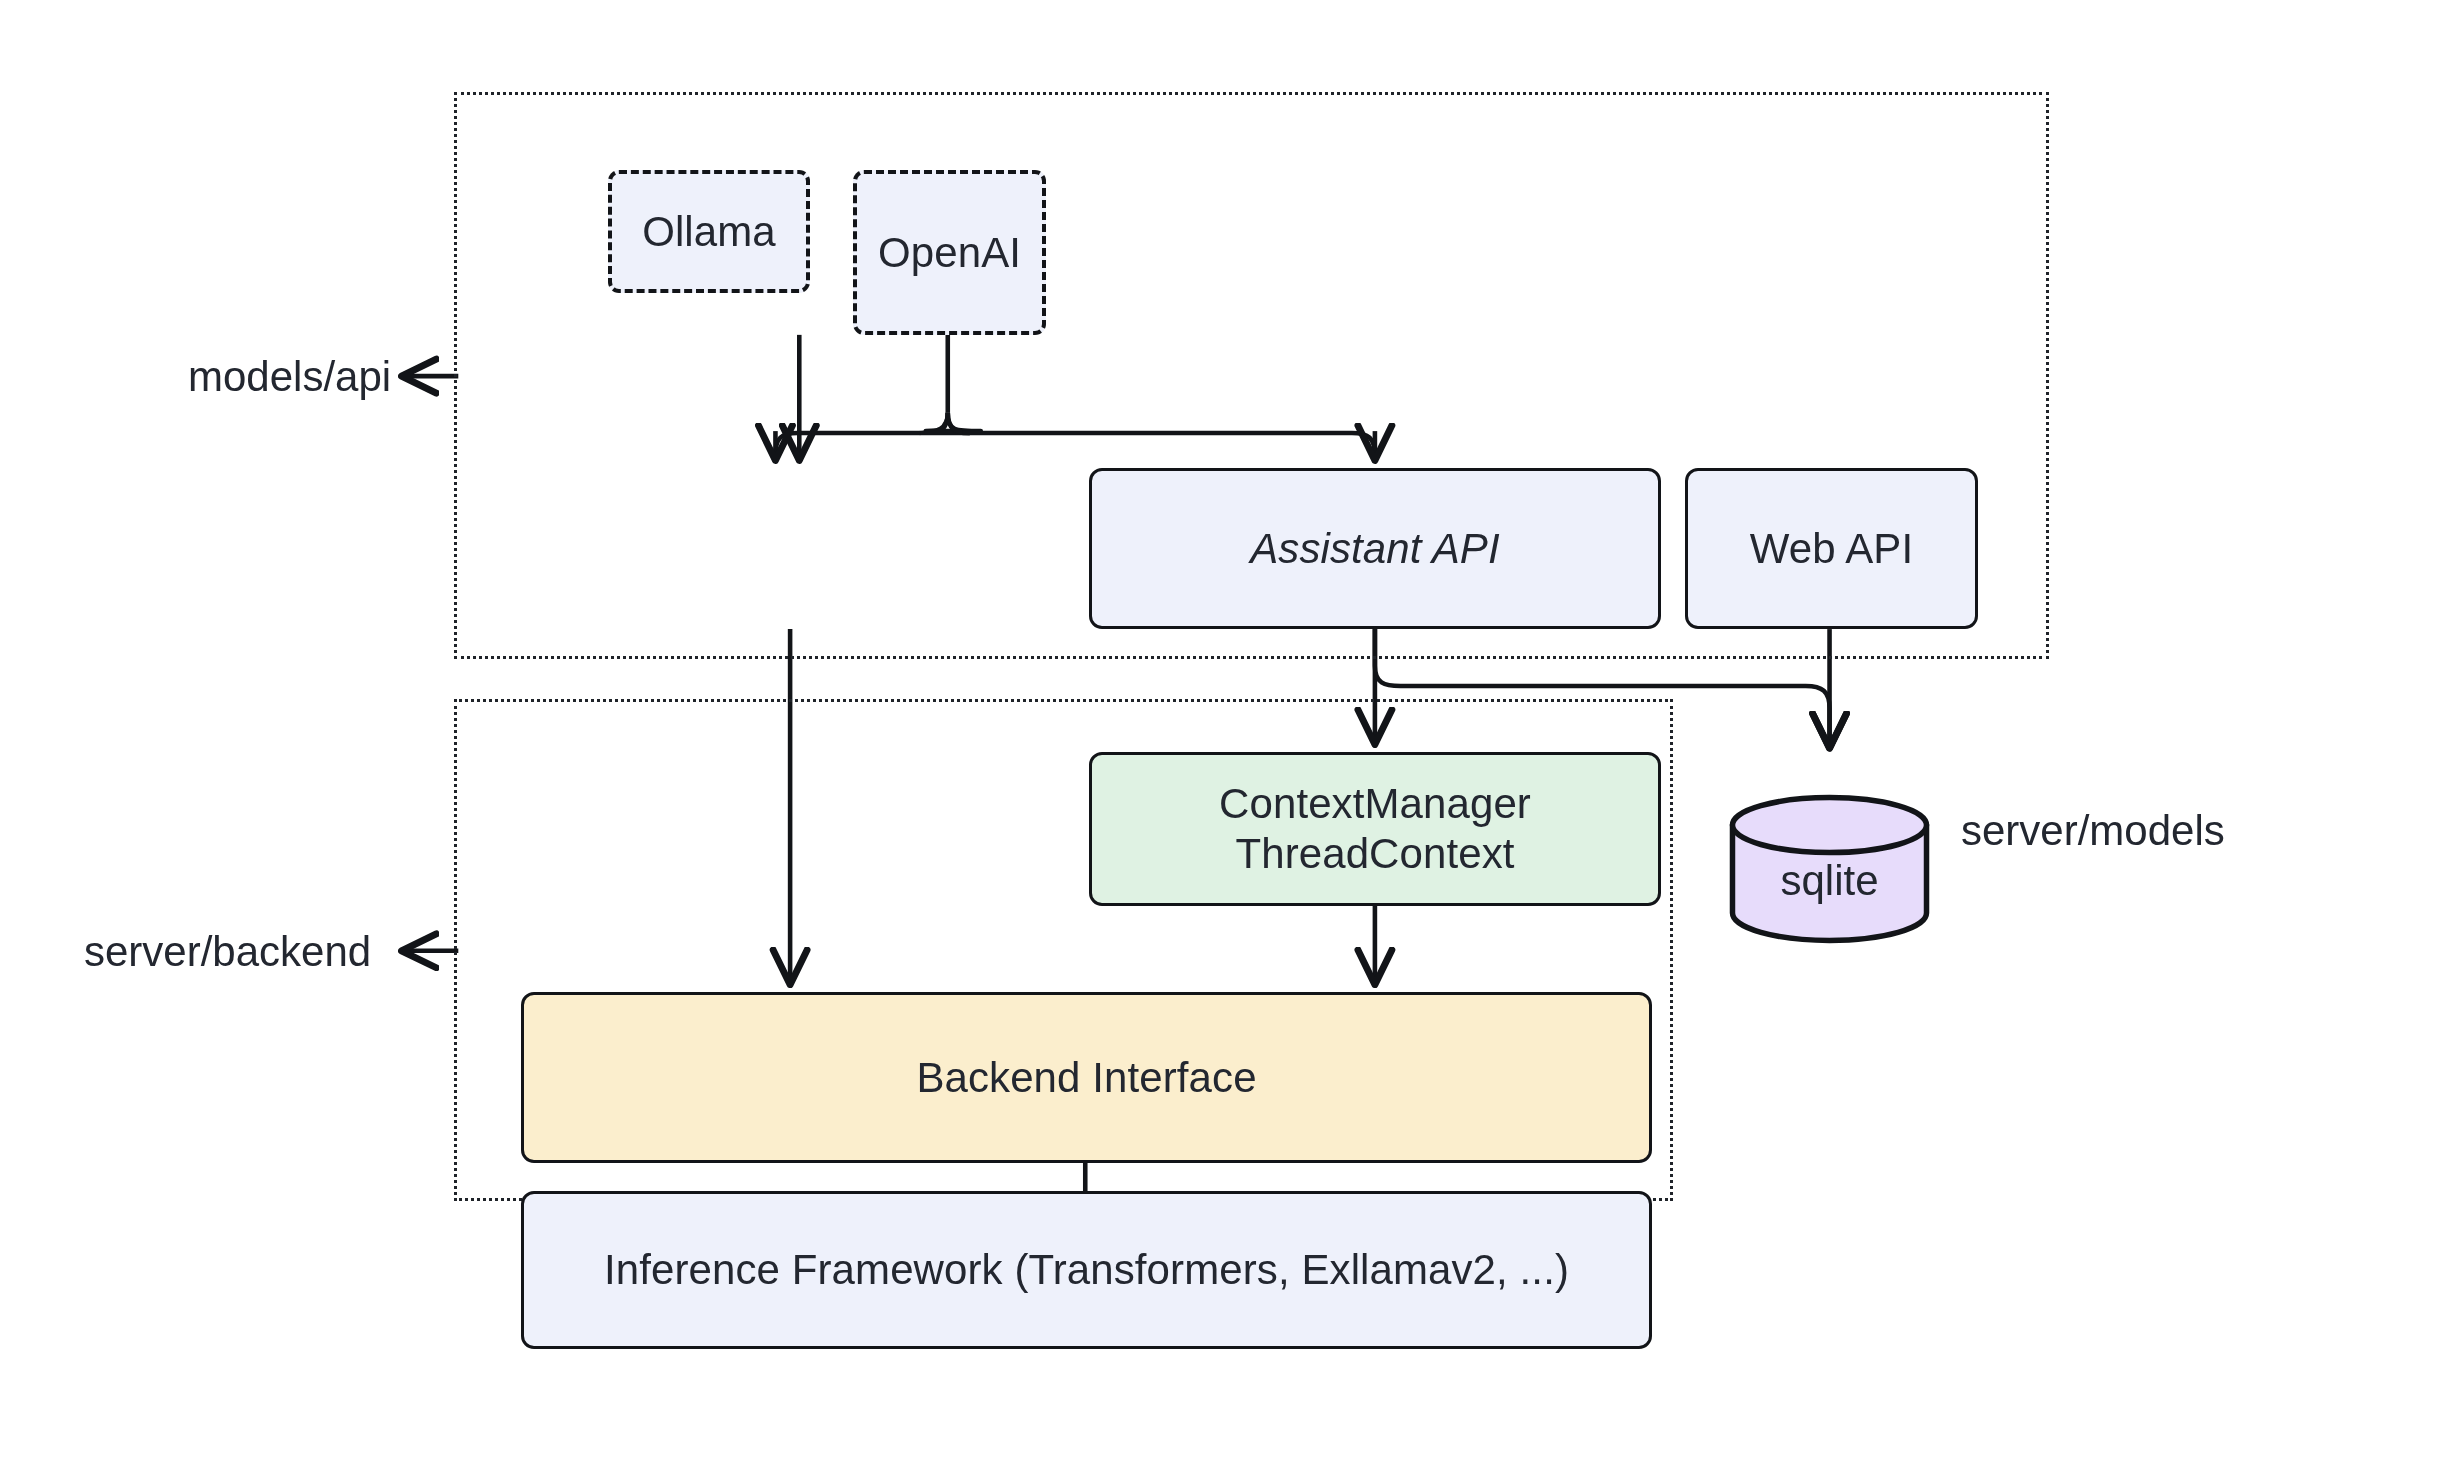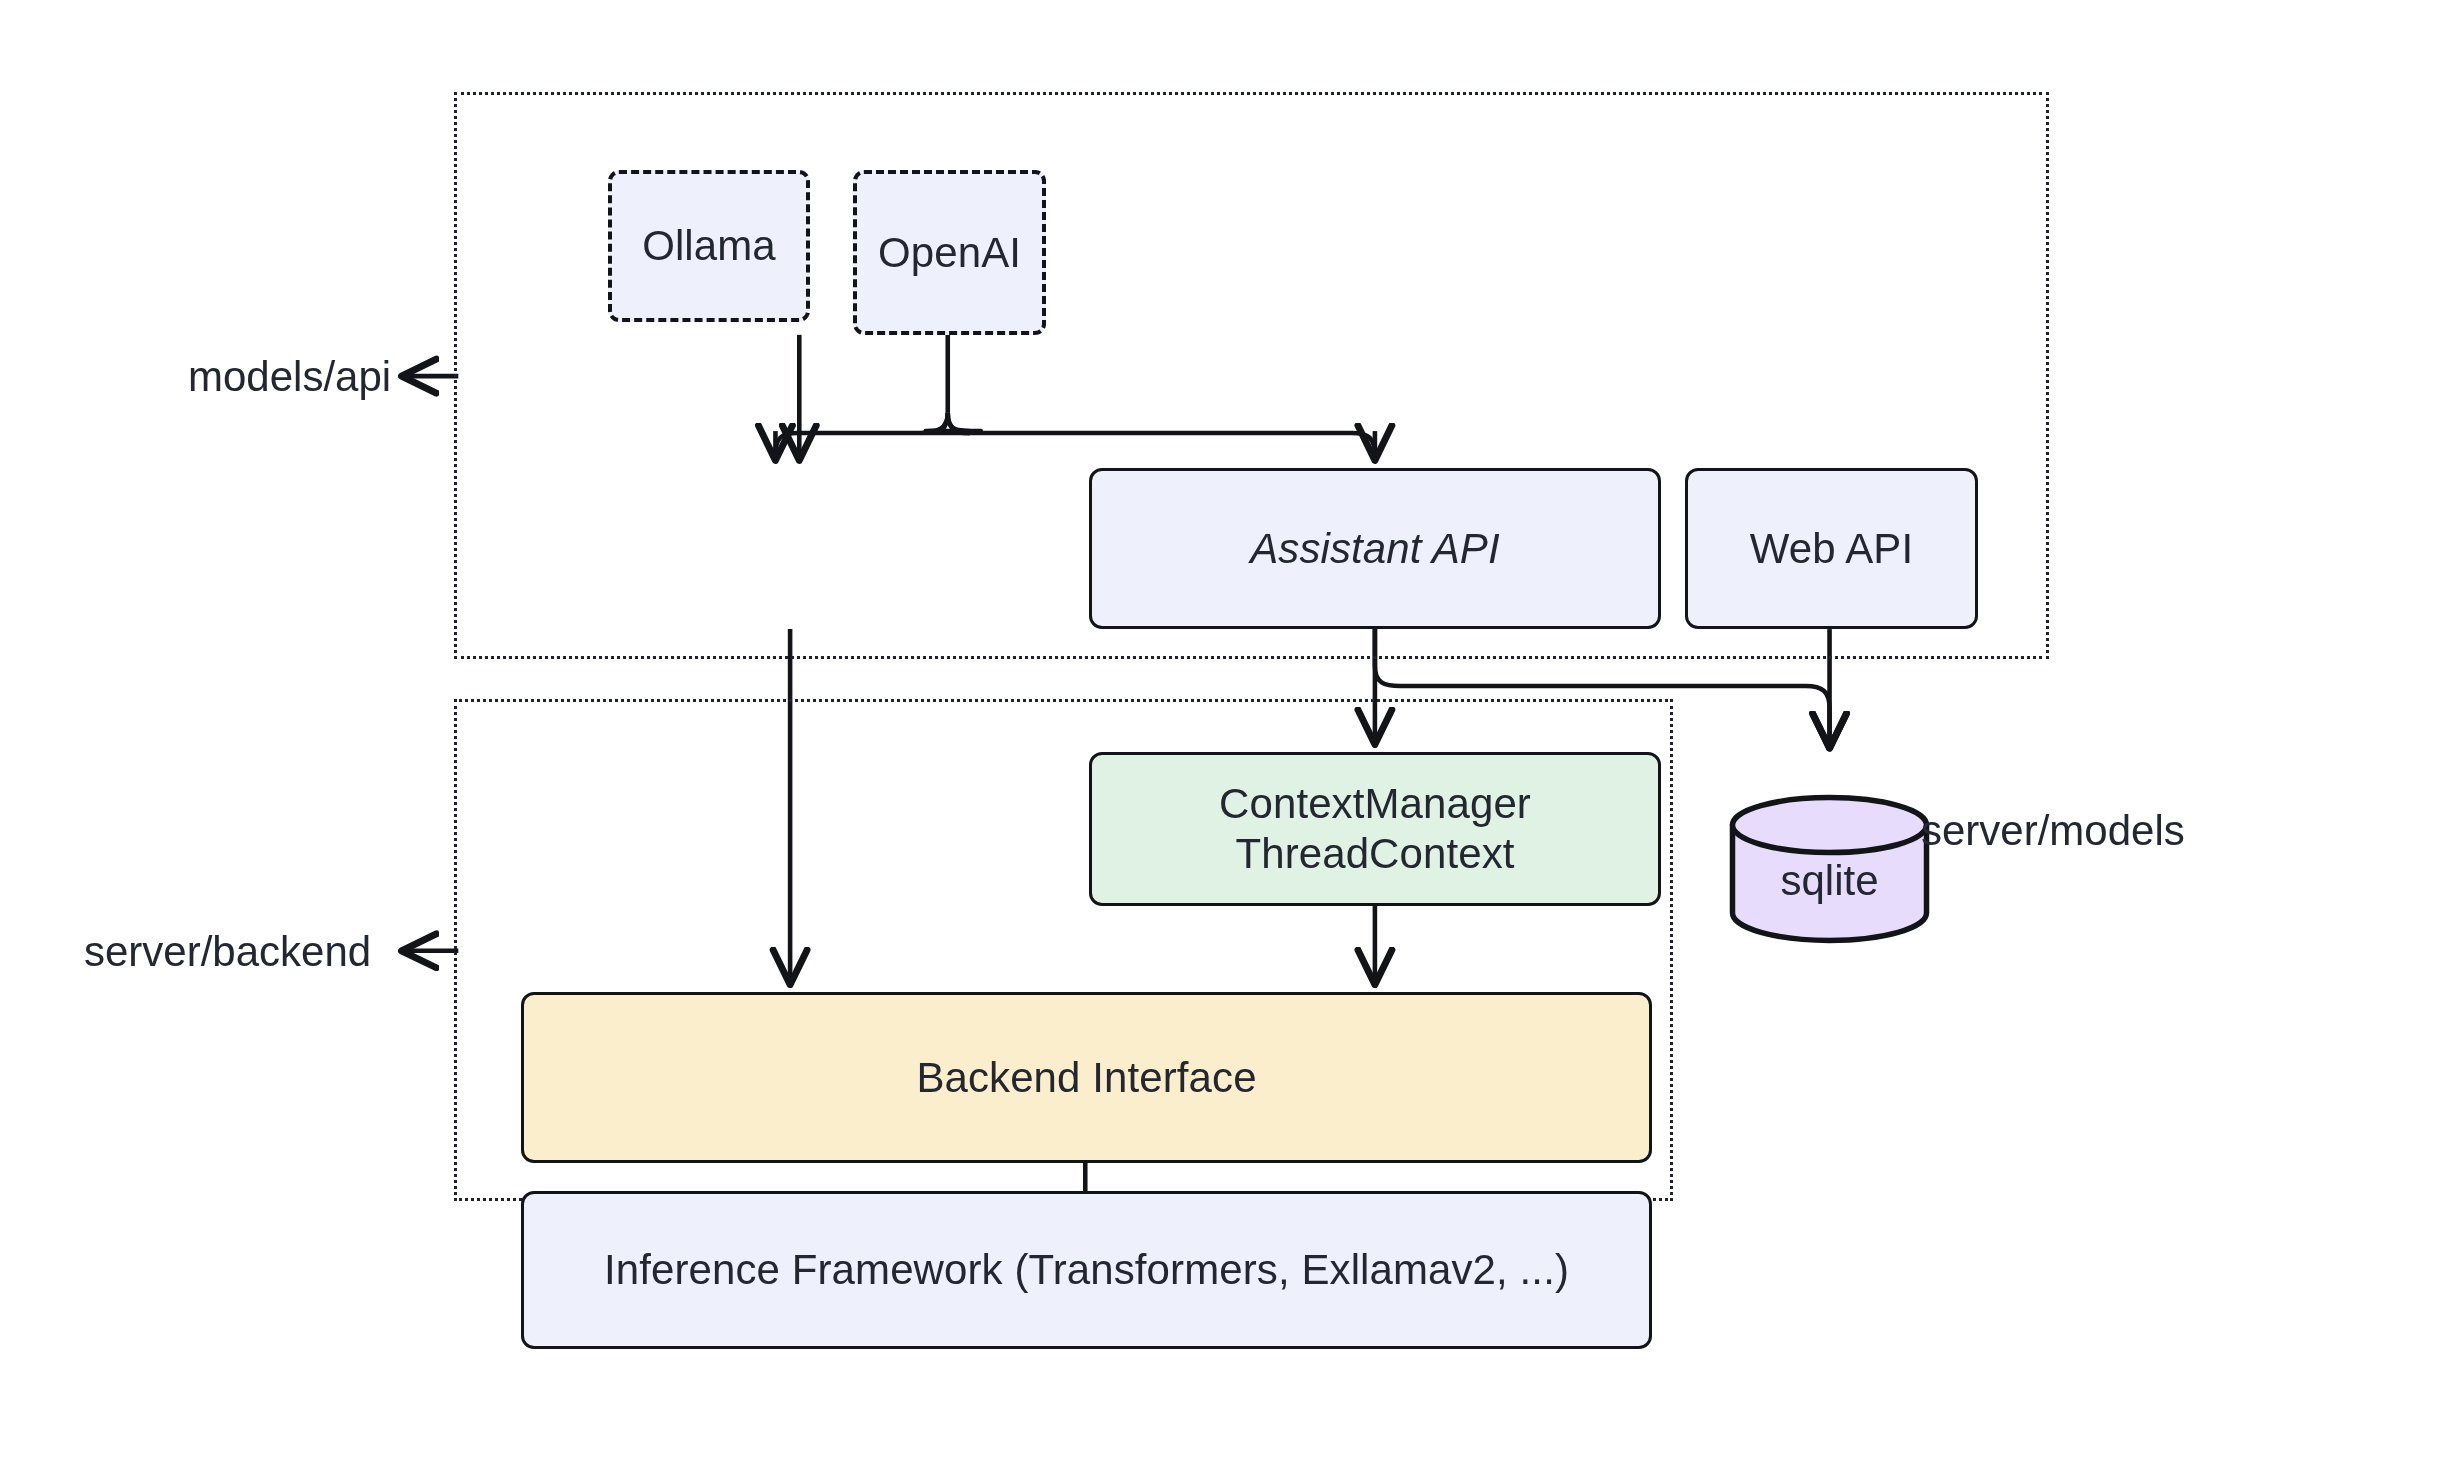--- a/index.html
+++ b/index.html
@@ -150,21 +150,21 @@
       <path d="M 500 410 L 442 410" marker-end="url(#arrowheadLeft)"></path>
 
       <path d="M 500 1037 L 442 1037" marker-end="url(#arrowheadLeft)"></path>
     </g>
   </svg>
 
   <div class="cluster" style="left:454px; top:92px; width:1595px; height:567px;"></div>
 
   <div class="cluster" style="left:454px; top:699px; width:1219px; height:502px;"></div>
 
-  <div class="node dashed fill-blue" style="left:608px; top:170px; width:202px; height:152px;">
+  <div class="node dashed fill-blue" style="left:608px; top:170px; width:202px; height:123px;">
     <span class="node-label">Ollama</span>
   </div>
 
   <div class="node dashed fill-blue" style="left:853px; top:170px; width:193px; height:165px;">
     <span class="node-label">OpenAI</span>
   </div>
 
 
   <div class="node solid fill-blue" style="left:1089px; top:468px; width:572px; height:161px;font-style:italic;">
     <span class="node-label">Assistant API</span>
@@ -192,16 +192,16 @@
   </div>
 
   <div class="node solid fill-blue" style="left:521px; top:1191px; width:1131px; height:158px;">
     <span class="node-label">Inference Framework (Transformers, Exllamav2, ...)</span>
   </div>
 
   <div class="side-label" style="left:188px; top:353px;">models/api</div>
 
   <div class="side-label" style="left:84px; top:928px;">server/backend</div>
 
-  <div class="side-label" style="left:1921px; top:807px;">server/models</div>
+  <div class="side-label" style="left:1961px; top:807px;">server/models</div>
 
 </div>
 
 
 </body></html>

